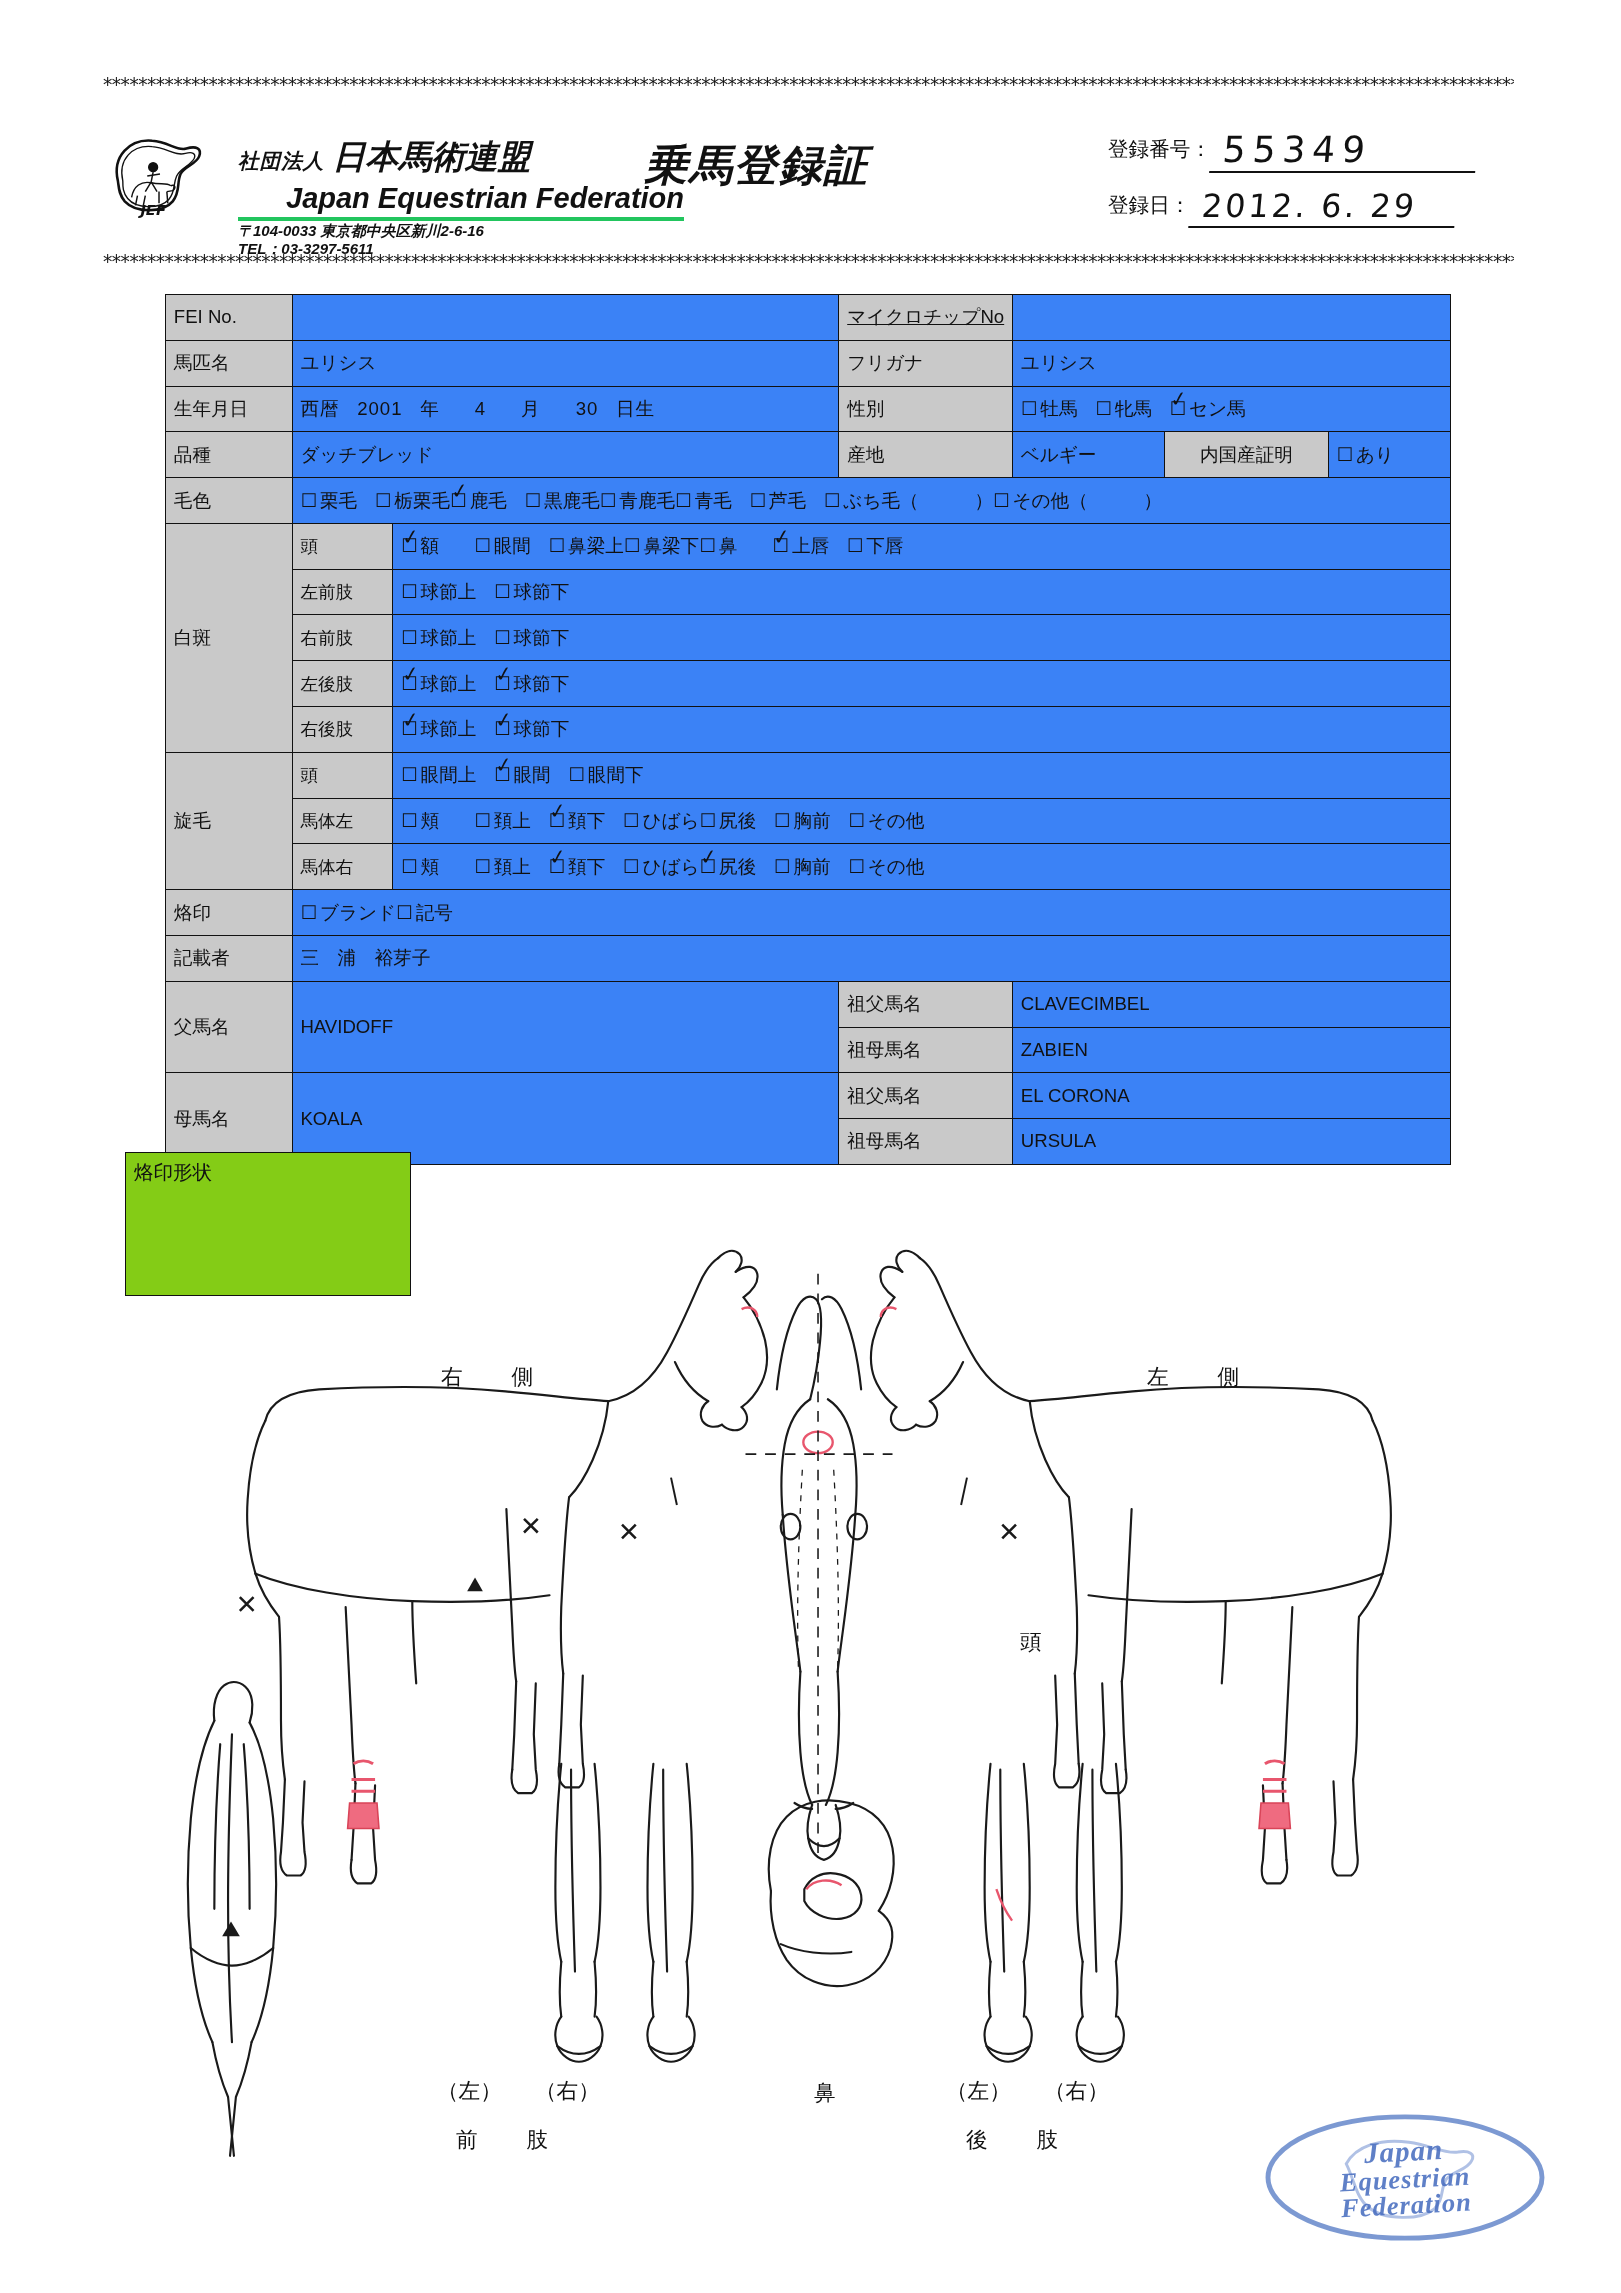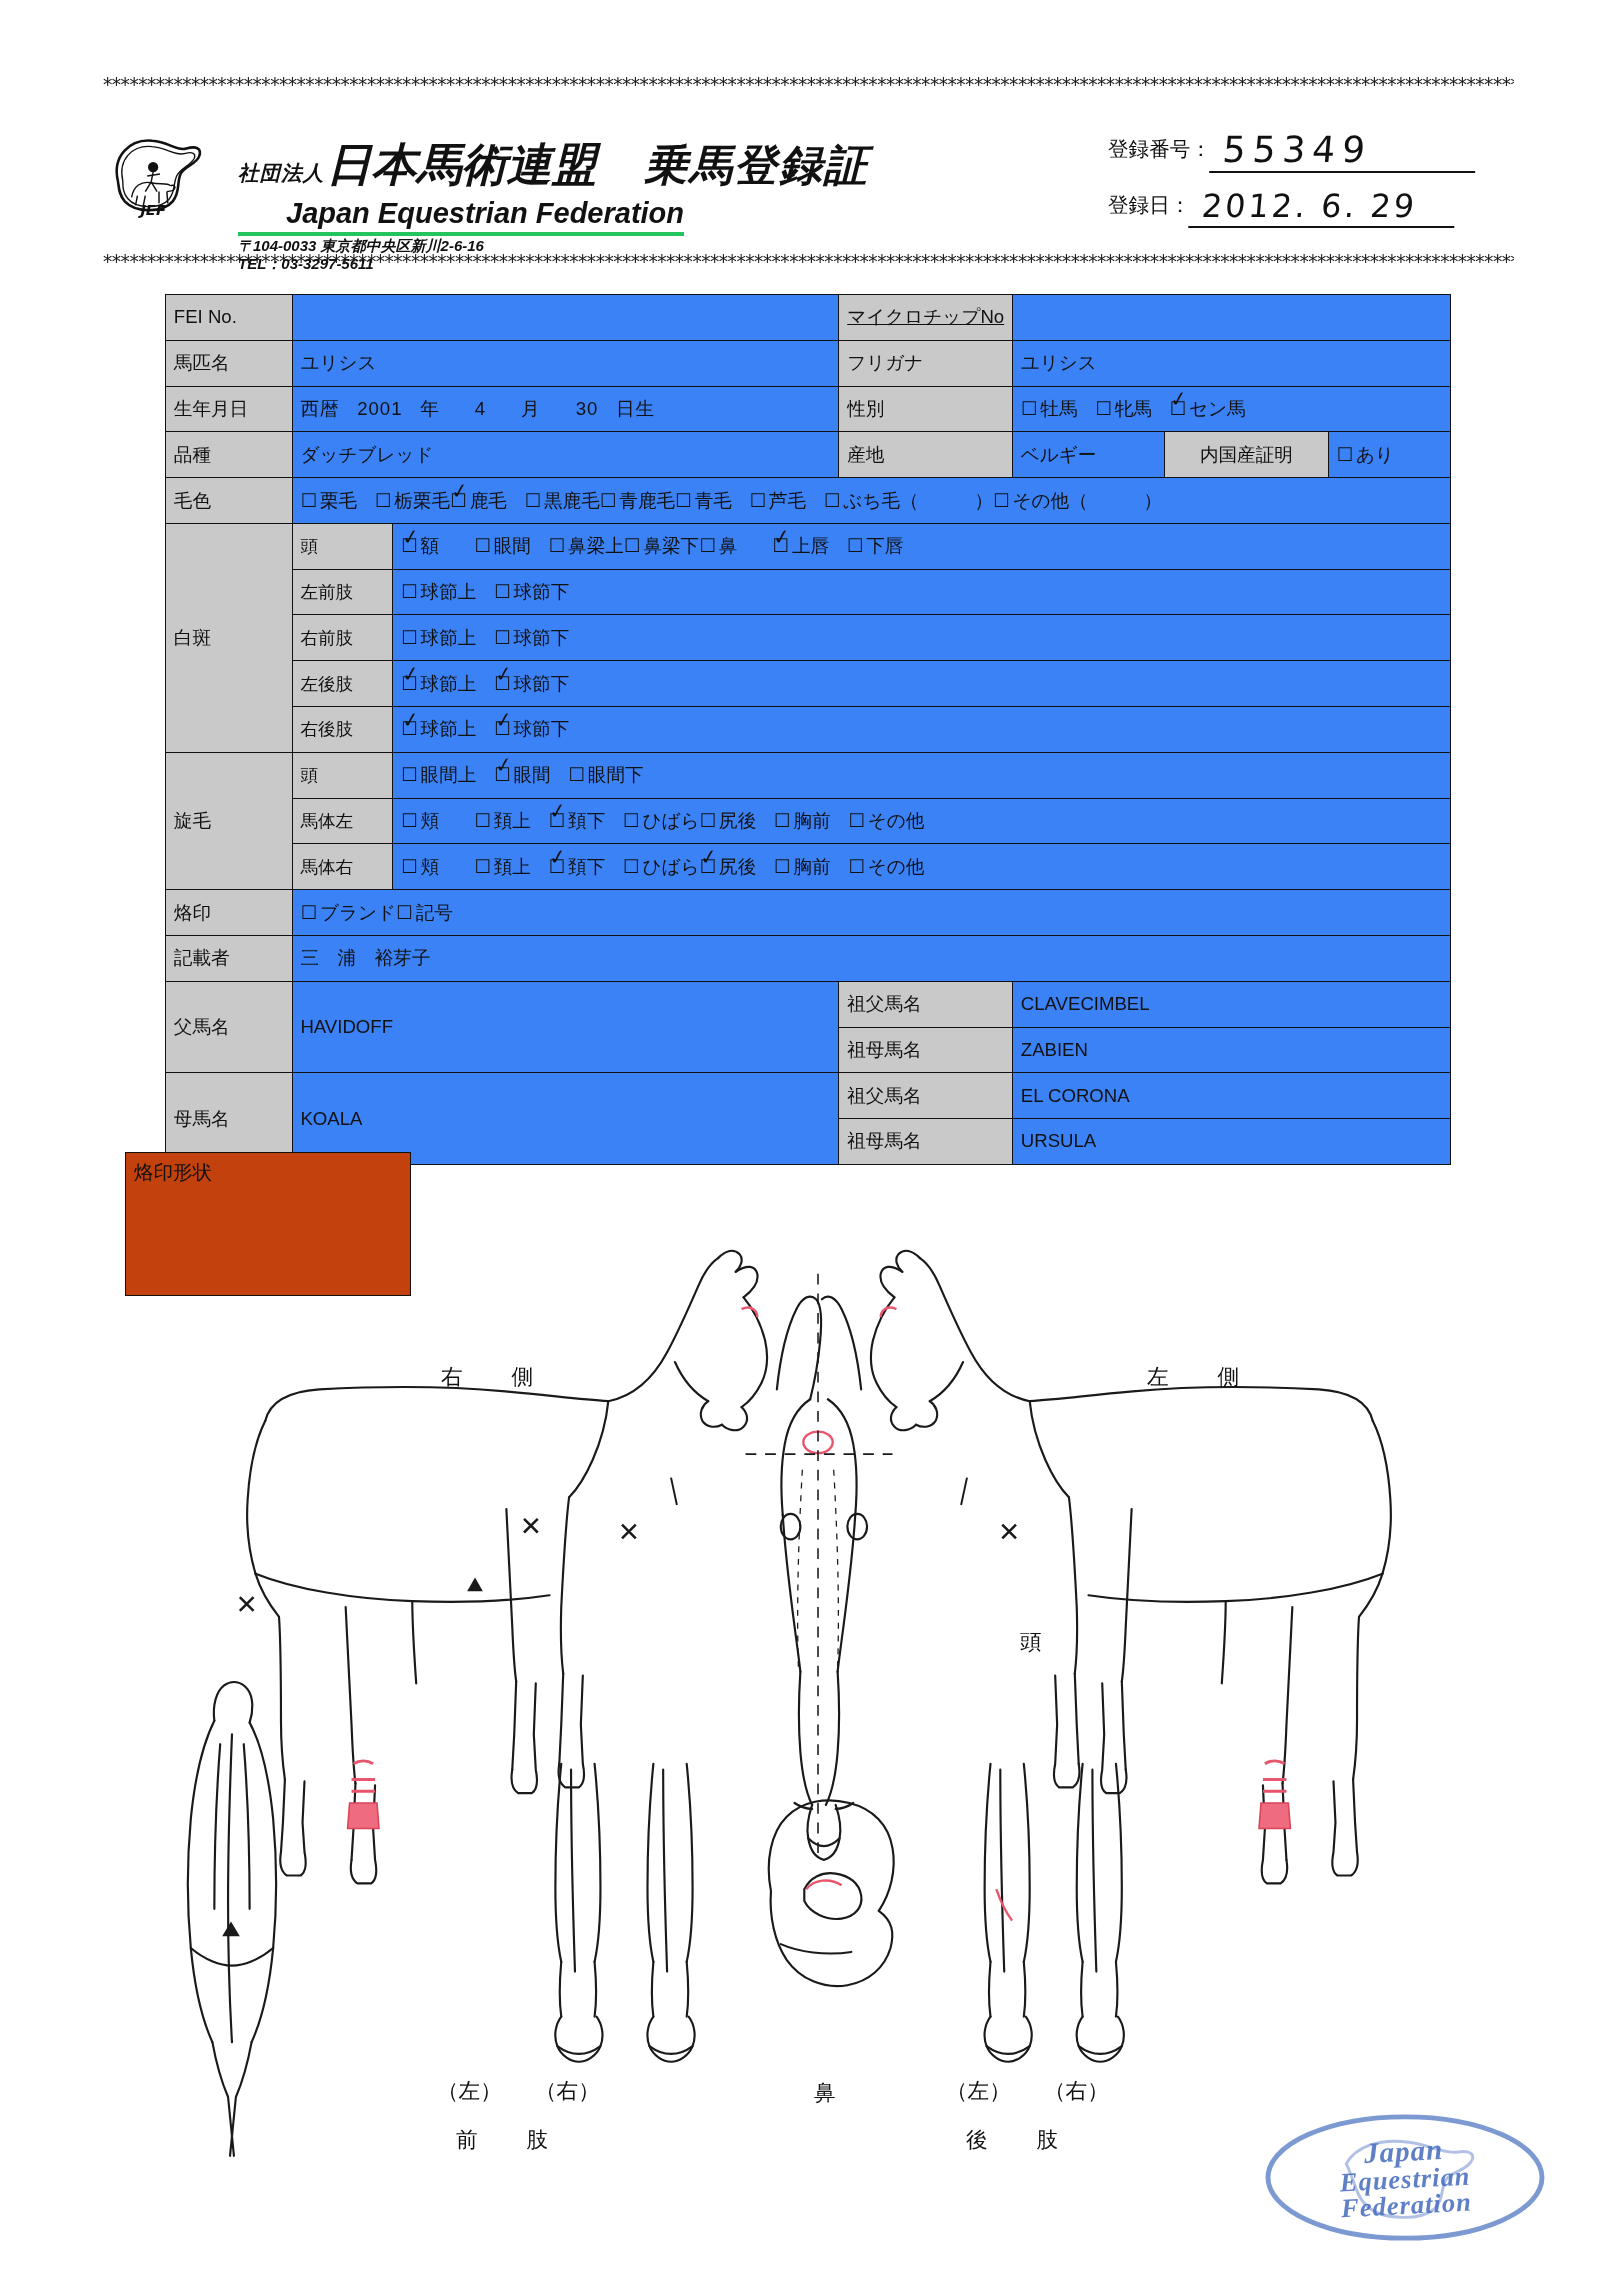--- a/index.html
+++ b/index.html
@@ -17,21 +17,21 @@
     font-size:18.6px;letter-spacing:-0.5px;white-space:nowrap;
     overflow:hidden;color:#111;line-height:1;
   }
   .star-top{top:76px;}
   .star-bot{top:253px;}
 
   .logo{position:absolute;left:108px;top:127px;width:103px;height:93px;}
   .org-block{position:absolute;left:238px;top:135px;}
   .org-line1{font-style:italic;font-weight:bold;white-space:nowrap;}
   .org-ja-small{font-size:20.6px;letter-spacing:1px;text-align:center;}
-  .org-ja-big{font-size:45px;letter-spacing:0px;margin-left:2px;}
+  .org-ja-big{font-size:33px;letter-spacing:0px;margin-left:8px;}
   .org-en{font-style:italic;font-weight:bold;font-size:29px;margin-top:2px;
           letter-spacing:0px;white-space:nowrap;margin-left:48px;}
   .org-addr{border-top:4px solid #22c55e;margin-top:2px;padding-top:1px;
             font-style:italic;font-weight:bold;font-size:15px;
             letter-spacing:0px;line-height:1.18;white-space:nowrap;}
 
   .doc-title{
     position:absolute;left:644px;top:137px;
     font-size:43px;font-weight:bold;font-style:italic;
     letter-spacing:2px;white-space:nowrap;
@@ -73,21 +73,21 @@
   }
   .sp{display:inline-block;width:17.6px;}
   .sp2{display:inline-block;width:35px;}
   .birth span{letter-spacing:1px;}
   .sub{font-size:17.6px;}
   .naikoku{background:#c9c9c9;text-align:center;white-space:nowrap;width:147px;}
 
   
   .brandbox{
     position:absolute;left:125px;top:1152px;width:284px;height:142px;
-    border:1.6px solid #111;background:#c2410c;
+    border:1.6px solid #111;background:#84cc16;
   }
   .brandbox .lbl{font-size:19.6px;padding:5.9px 7.8px;}
 
   
   .diagram{position:absolute;left:118px;top:1215px;width:1402px;height:980px;}
   .dlabel{position:absolute;font-size:21.6px;letter-spacing:13.7px;white-space:nowrap;}
 
   
   .stamp{
     position:absolute;left:1262px;top:2109px;width:286px;height:137px;

